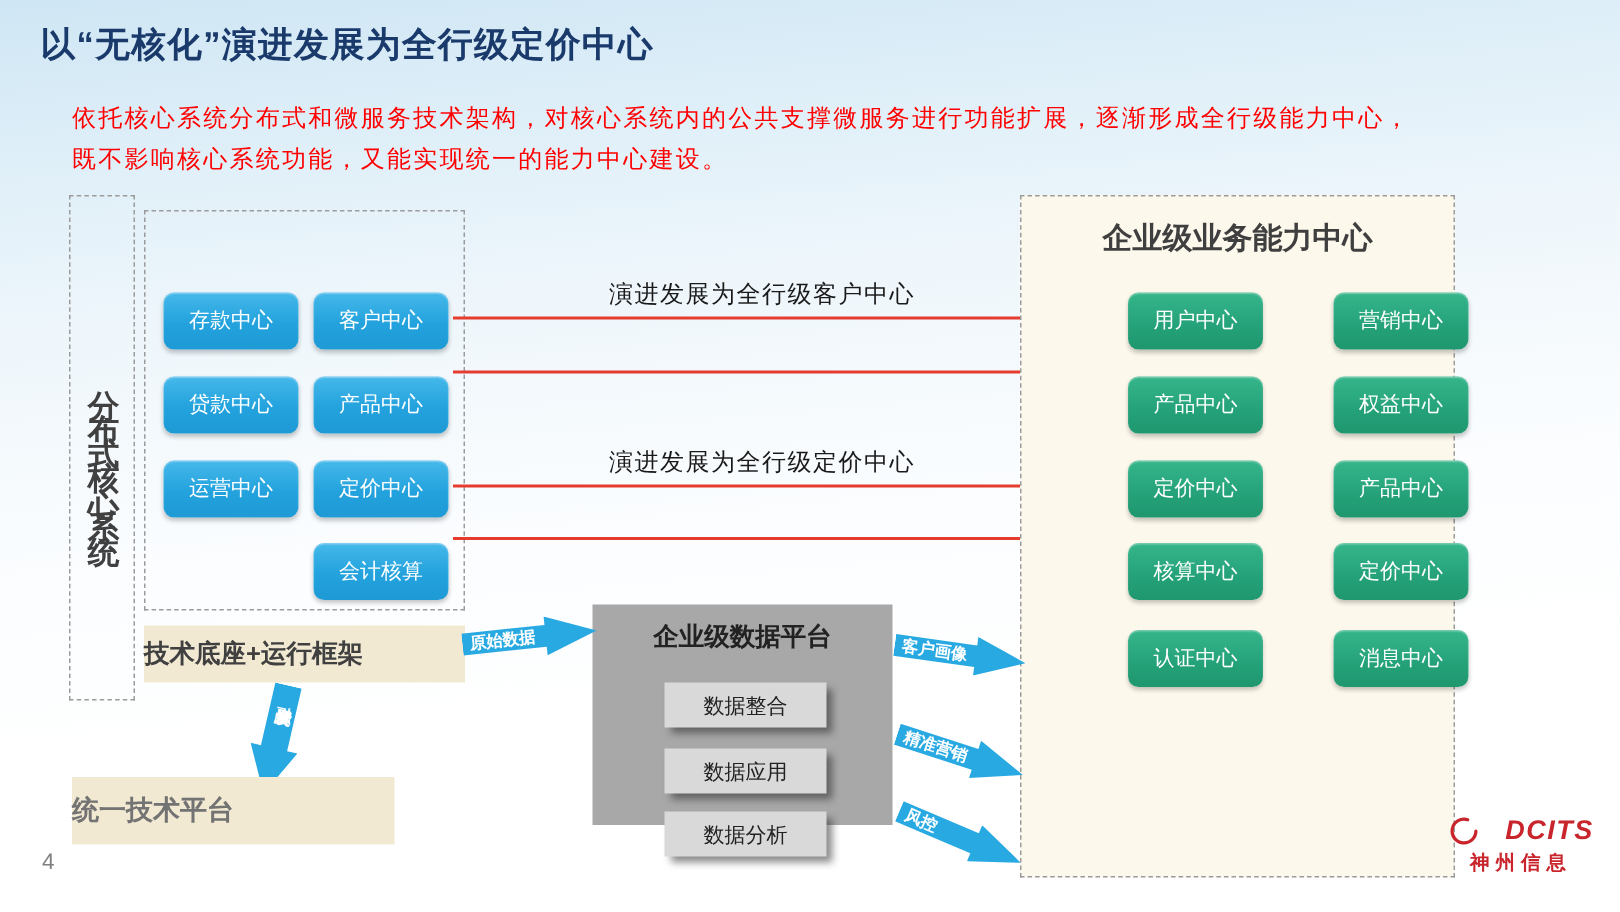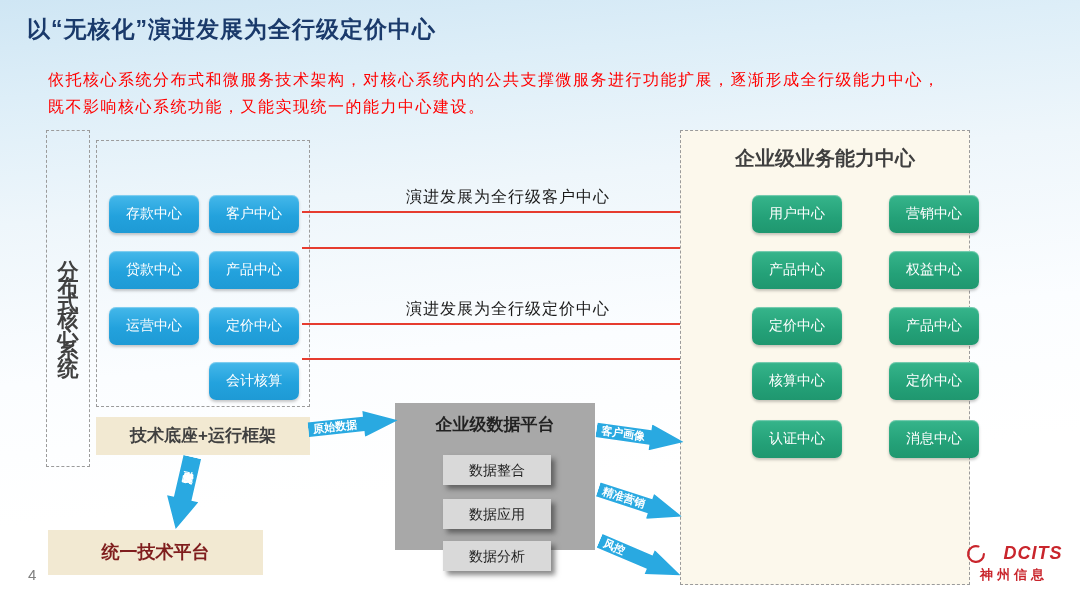--- a/index.html
+++ b/index.html
@@ -27,25 +27,25 @@
     font-size:20px; font-weight:bold; color:#3f3f3f; }
   .chip {
     position:absolute; width:90px; height:38px; border-radius:7px;
     display:flex; align-items:center; justify-content:center;
     color:#ffffff; font-size:14px; font-weight:500;
     box-shadow:0 2px 3px rgba(0,0,0,0.22), inset 0 1px 1px rgba(255,255,255,0.35);
   }
   .chip.blue  { background:linear-gradient(180deg,#45b8ea 0%,#23a2dd 55%,#1e9ad5 100%); }
   .chip.green { background:linear-gradient(180deg,#36b58b 0%,#24a178 60%,#1f976f 100%);margin-left:33px; }
   .tan-box {
-    position:absolute; background:#f2e9d2; text-align:center;
+    position:absolute; background:#f2e9d2; text-align:left;
     font-weight:bold; color:#404040;
   }
   .tech-base { left:96px; top:417px; width:214px; height:38px; line-height:38px; font-size:17px; }
-  .unified   { left:48px; top:530px; width:215px; height:45px; line-height:45px; font-size:18px; color:#7f1d1d; }
+  .unified   { left:48px; top:518px; width:215px; height:45px; line-height:45px; font-size:18px; color:#737373; }
   .evo { position:absolute; left:302px; width:412px; }
   .evo-label { text-align:center; font-size:16px; color:#1a1a1a; height:20px; line-height:20px; letter-spacing:1px; }
   .evo-line { position:relative; height:2px; background:#e63c2f; margin-top:4px; }
   .evo-head {
     position:absolute; right:-1px; top:-4px; width:0; height:0; display:block;
     border-left:10px solid #e63c2f; border-top:5px solid transparent; border-bottom:5px solid transparent;
   }
   .ent-box { left:680px; top:130px; width:290px; height:455px; background:#fcf8ec; }
   .data-platform { position:absolute; left:395px; top:403px; width:200px; height:147px; background:#a8a8a8; }
   .dp-title { position:absolute; top:10px; left:0; width:100%; text-align:center;

